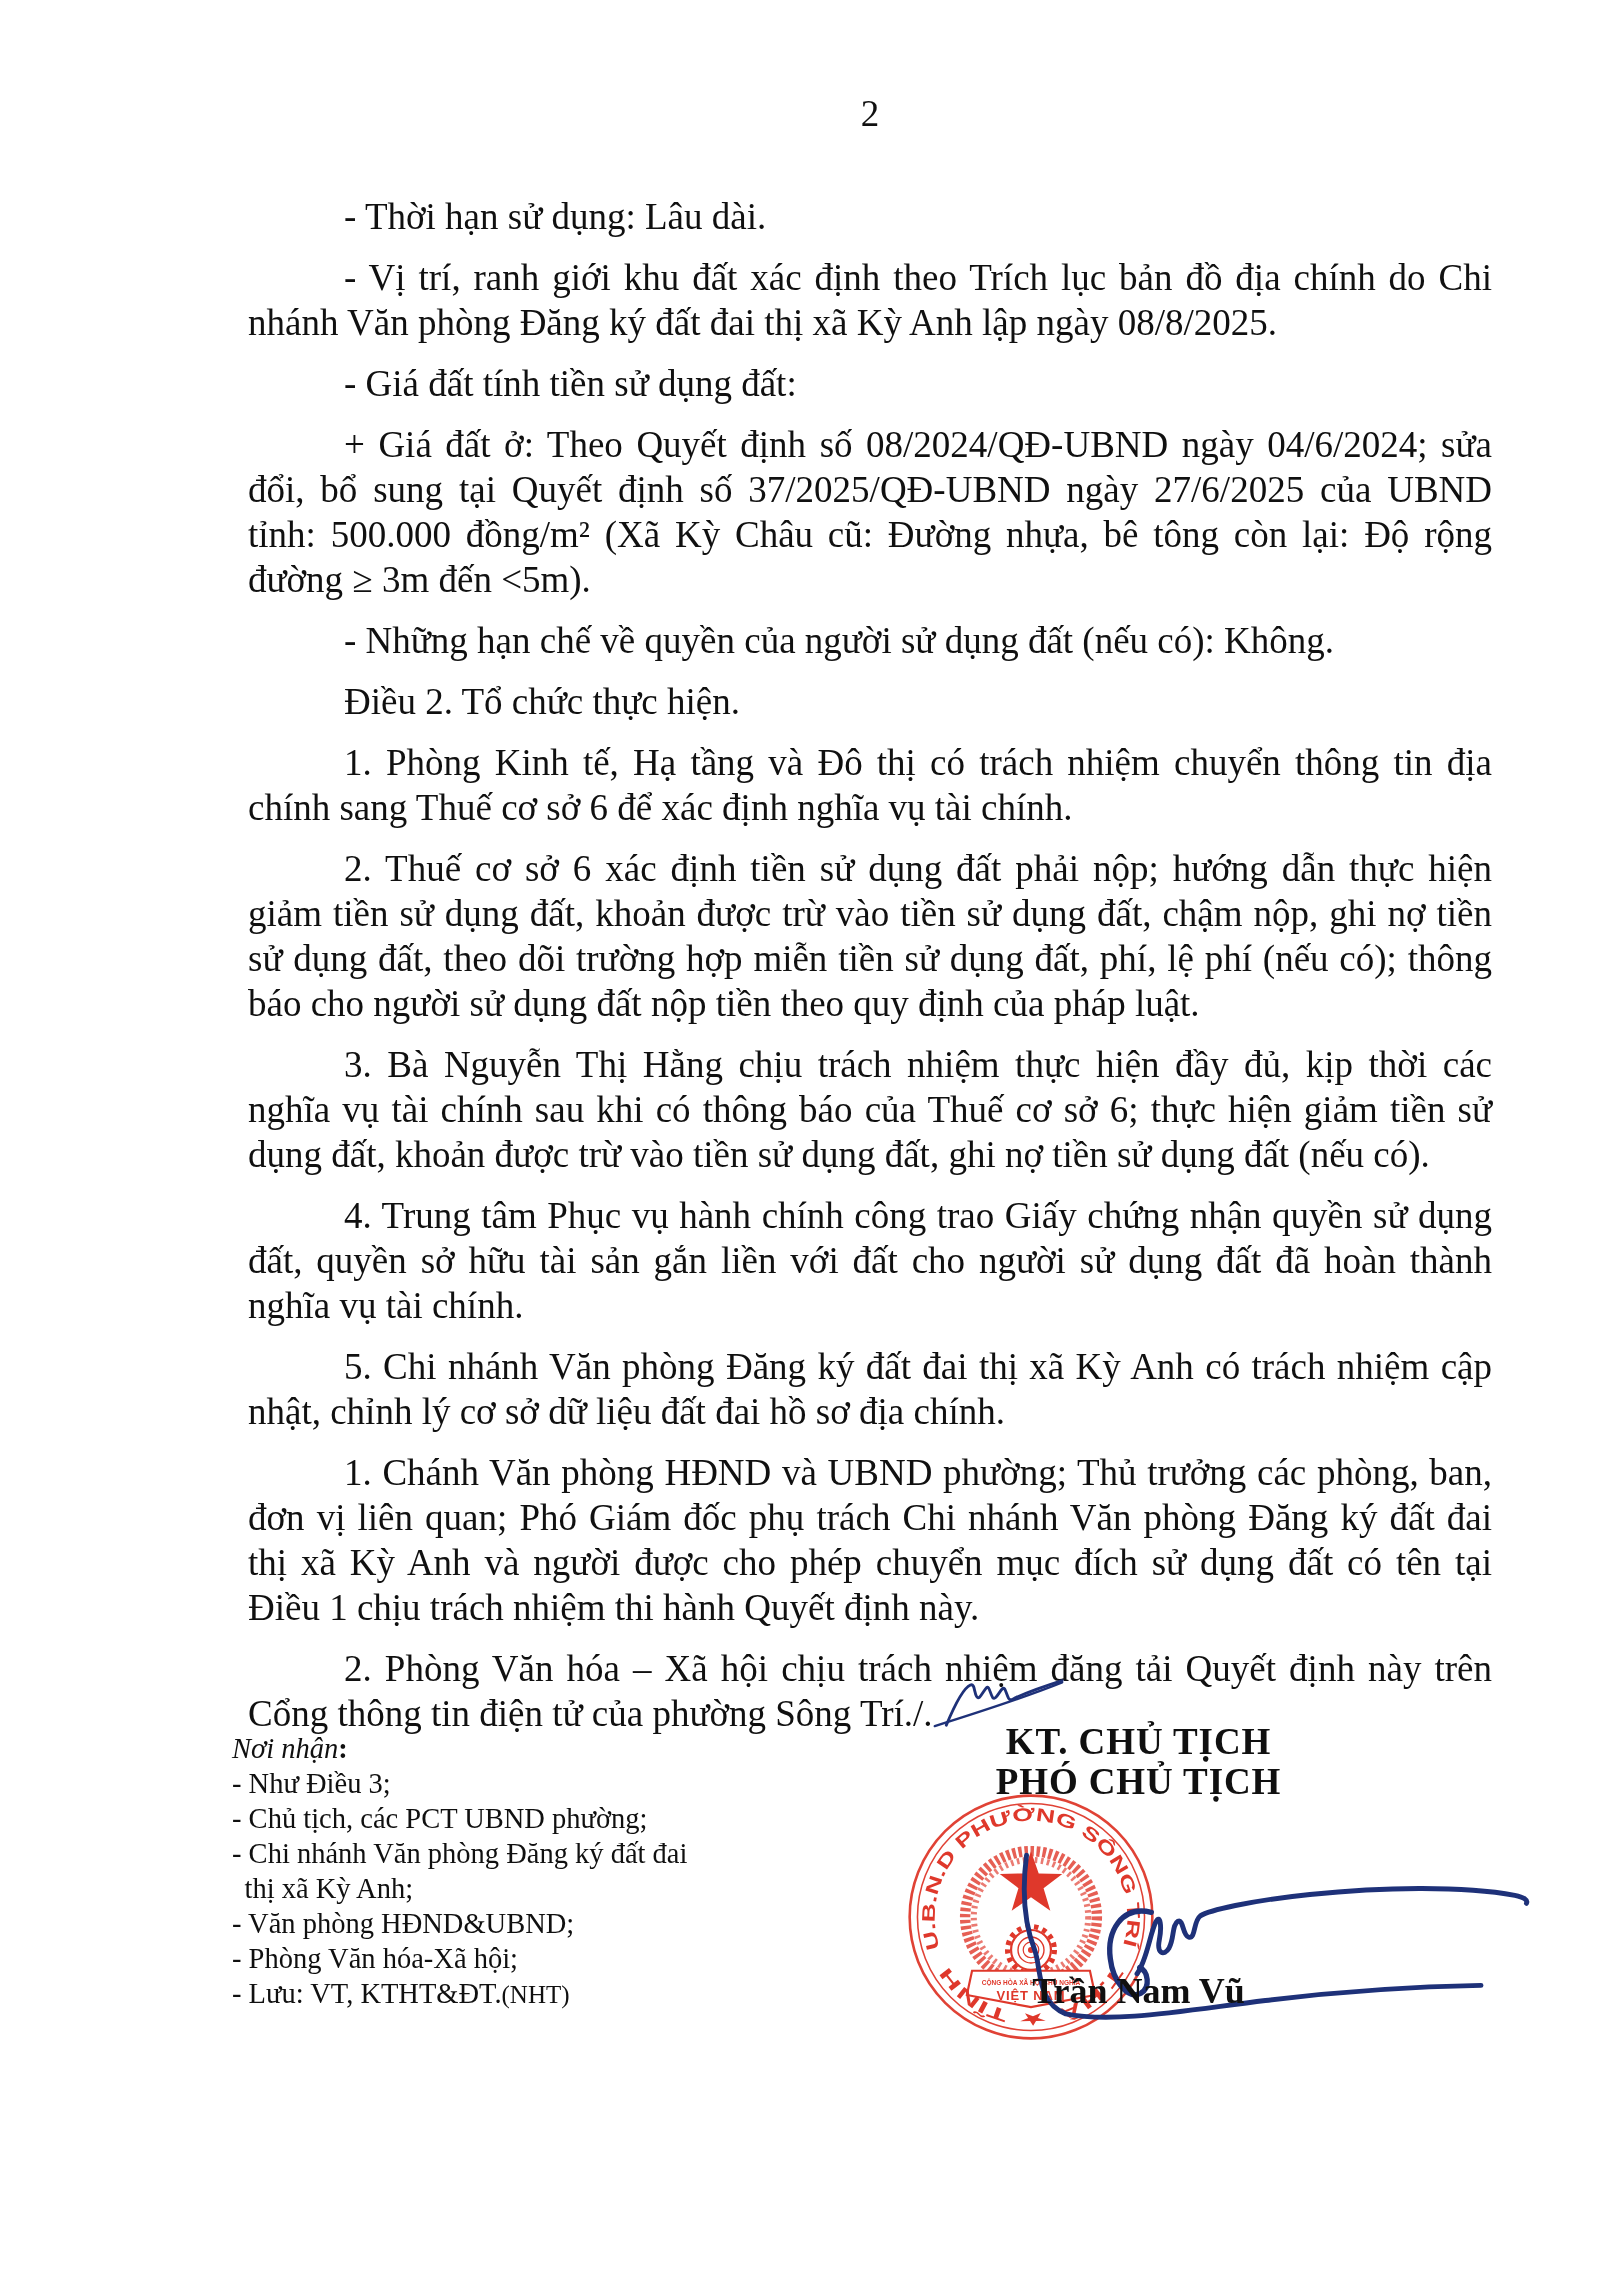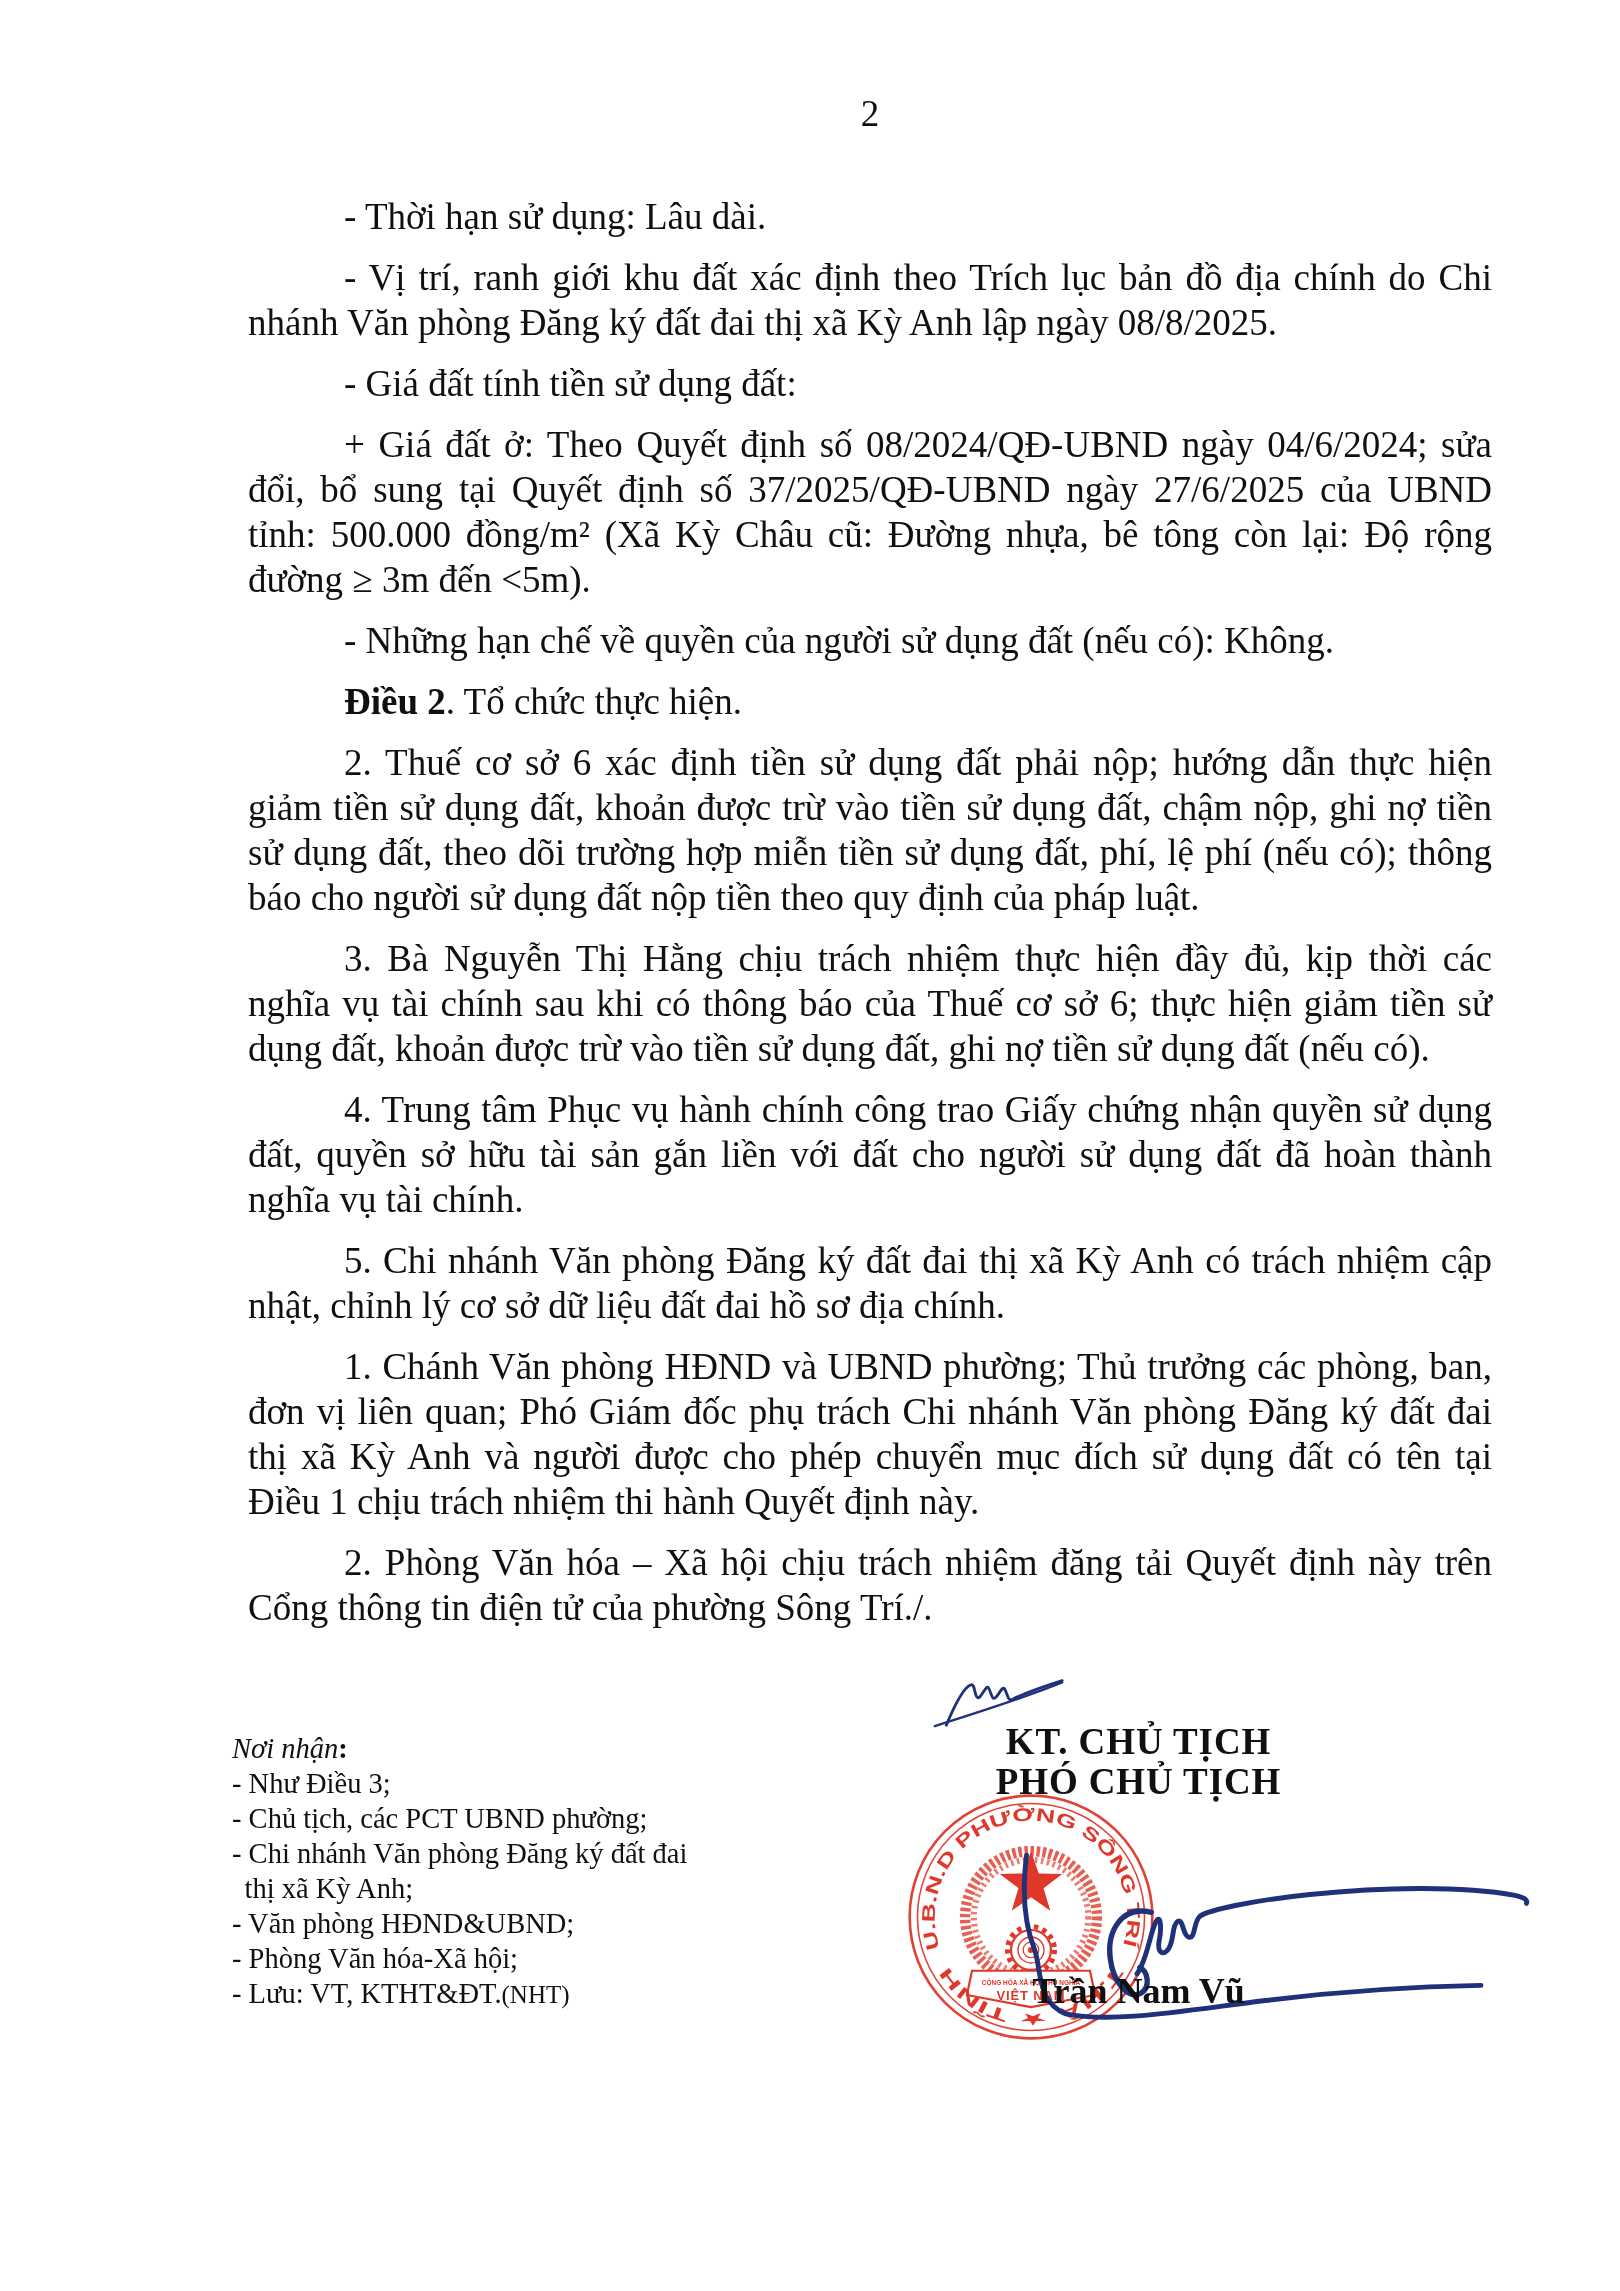--- a/index.html
+++ b/index.html
@@ -10,21 +10,21 @@
   }
   .pagenum{
     position:absolute; left:232px; top:91px; width:1276px;
     font-size:37px; line-height:45px; text-align:center;
   }
   .doc-body{
     position:absolute; left:232px; top:178px; width:1276px;
     font-size:37px; line-height:45px; text-align:justify;
   }
   .doc-body p{margin:16px; text-indent:96px;}
-  .doc-body b{font-weight:bold;}
+  .doc-body b{font-weight:normal;}
   .footer-left{
     position:absolute; left:232px; top:1731px; width:552px;
     font-size:28.5px; line-height:35px;
   }
   .noi-nhan-label{font-weight:normal; font-style:italic;}
   .noi-nhan-colon{font-weight:bold;}
   .recipient.cont{padding-left:12.5px;}
   .luu-note{font-size:25px;}
   .sig-titles{
     position:absolute; left:811px; top:1722px; width:655px;
@@ -48,20 +48,21 @@
 
   <div class="pagenum">2</div>
 
   <div class="doc-body">
     <p>- Thời hạn sử dụng: Lâu dài.</p>
     <p>- Vị trí, ranh giới khu đất xác định theo Trích lục bản đồ địa chính do Chi nhánh Văn phòng Đăng ký đất đai thị xã Kỳ Anh lập ngày 08/8/2025.</p>
     <p>- Giá đất tính tiền sử dụng đất:</p>
     <p>+ Giá đất ở: Theo Quyết định số 08/2024/QĐ-UBND ngày 04/6/2024; sửa đổi, bổ sung tại Quyết định số 37/2025/QĐ-UBND ngày 27/6/2025 của UBND tỉnh: 500.000 đồng/m² (Xã Kỳ Châu cũ: Đường nhựa, bê tông còn lại: Độ rộng đường ≥ 3m đến &lt;5m).</p>
     <p>- Những hạn chế về quyền của người sử dụng đất (nếu có): Không.</p>
     <p><b>Điều 2</b><span>. Tổ chức thực hiện.</span></p>
+    <p>1. Phòng Kinh tế, Hạ tầng và Đô thị có trách nhiệm chuyển thông tin địa chính sang Thuế cơ sở 6 để xác định nghĩa vụ tài chính.</p>
     <p>2. Thuế cơ sở 6 xác định tiền sử dụng đất phải nộp; hướng dẫn thực hiện giảm tiền sử dụng đất, khoản được trừ vào tiền sử dụng đất, chậm nộp, ghi nợ tiền sử dụng đất, theo dõi trường hợp miễn tiền sử dụng đất, phí, lệ phí (nếu có); thông báo cho người sử dụng đất nộp tiền theo quy định của pháp luật.</p>
     <p>3. Bà Nguyễn Thị Hằng chịu trách nhiệm thực hiện đầy đủ, kịp thời các nghĩa vụ tài chính sau khi có thông báo của Thuế cơ sở 6; thực hiện giảm tiền sử dụng đất, khoản được trừ vào tiền sử dụng đất, ghi nợ tiền sử dụng đất (nếu có).</p>
     <p>4. Trung tâm Phục vụ hành chính công trao Giấy chứng nhận quyền sử dụng đất, quyền sở hữu tài sản gắn liền với đất cho người sử dụng đất đã hoàn thành nghĩa vụ tài chính.</p>
     <p>5. Chi nhánh Văn phòng Đăng ký đất đai thị xã Kỳ Anh có trách nhiệm cập nhật, chỉnh lý cơ sở dữ liệu đất đai hồ sơ địa chính.</p>
     <p>1. Chánh Văn phòng HĐND và UBND phường; Thủ trưởng các phòng, ban, đơn vị liên quan; Phó Giám đốc phụ trách Chi nhánh Văn phòng Đăng ký đất đai thị xã Kỳ Anh và người được cho phép chuyển mục đích sử dụng đất có tên tại Điều 1 chịu trách nhiệm thi hành Quyết định này.</p>
     <p>2. Phòng Văn hóa – Xã hội chịu trách nhiệm đăng tải Quyết định này trên Cổng thông tin điện tử của phường Sông Trí./.</p>
   </div>
 
   <div class="footer-left">
     <div><span class="noi-nhan-label">Nơi nhận</span><span class="noi-nhan-colon">:</span></div>

